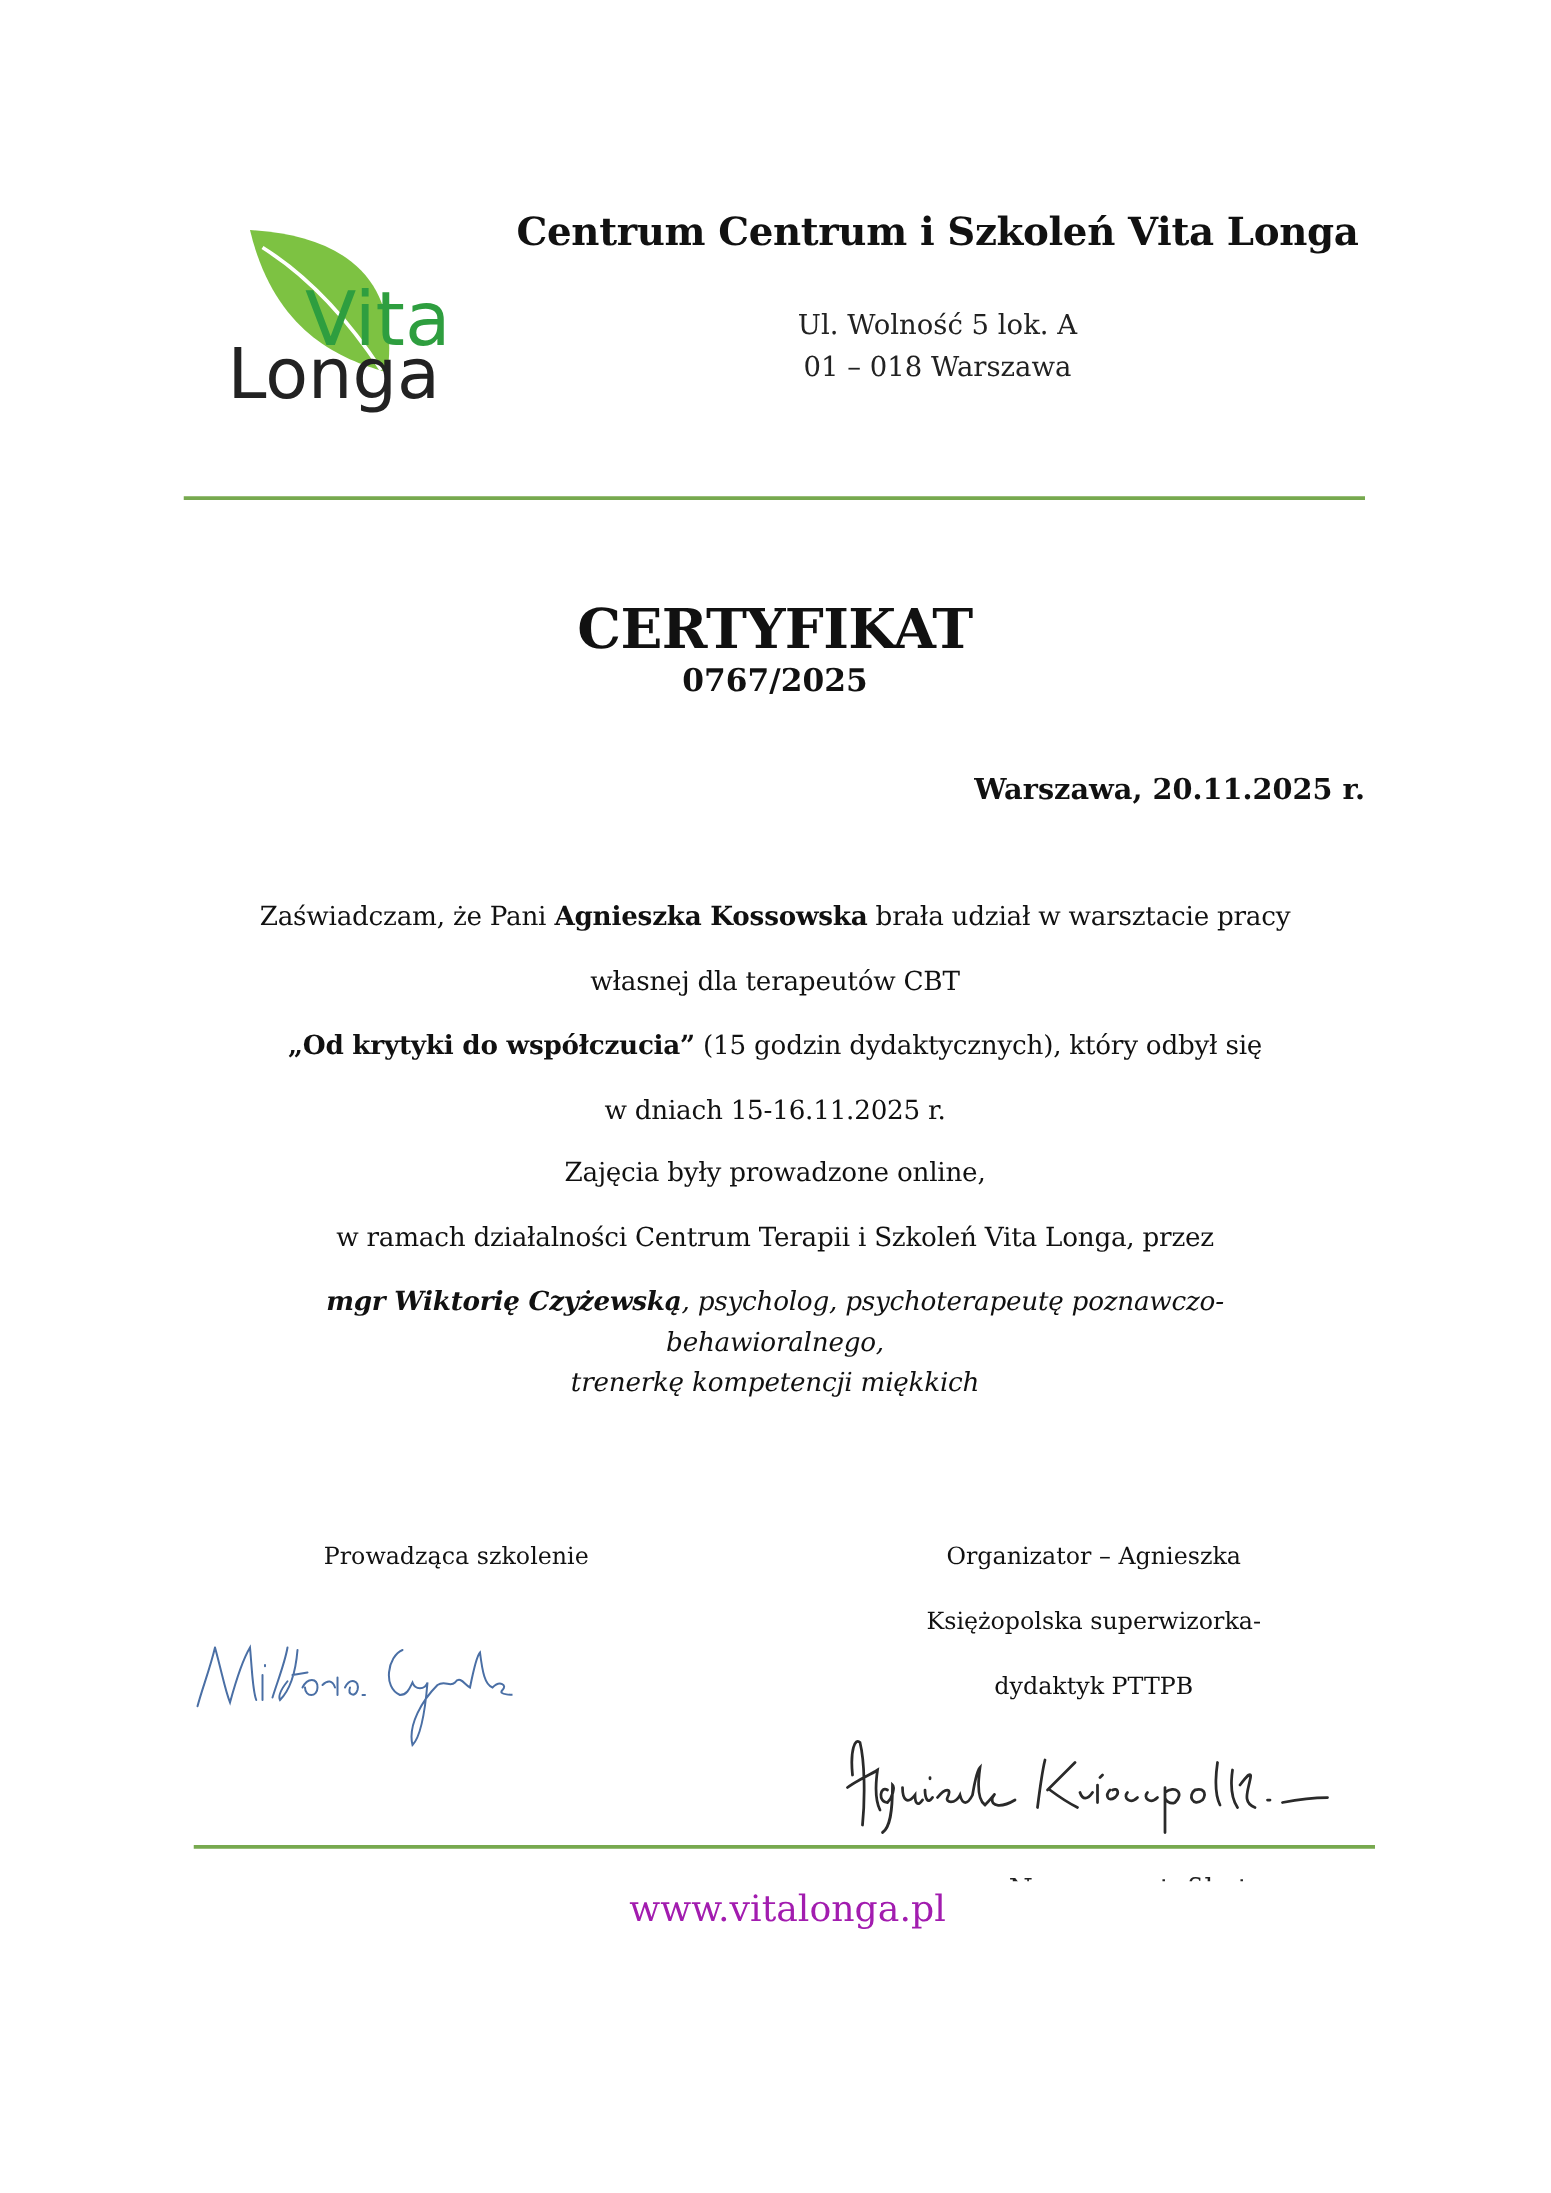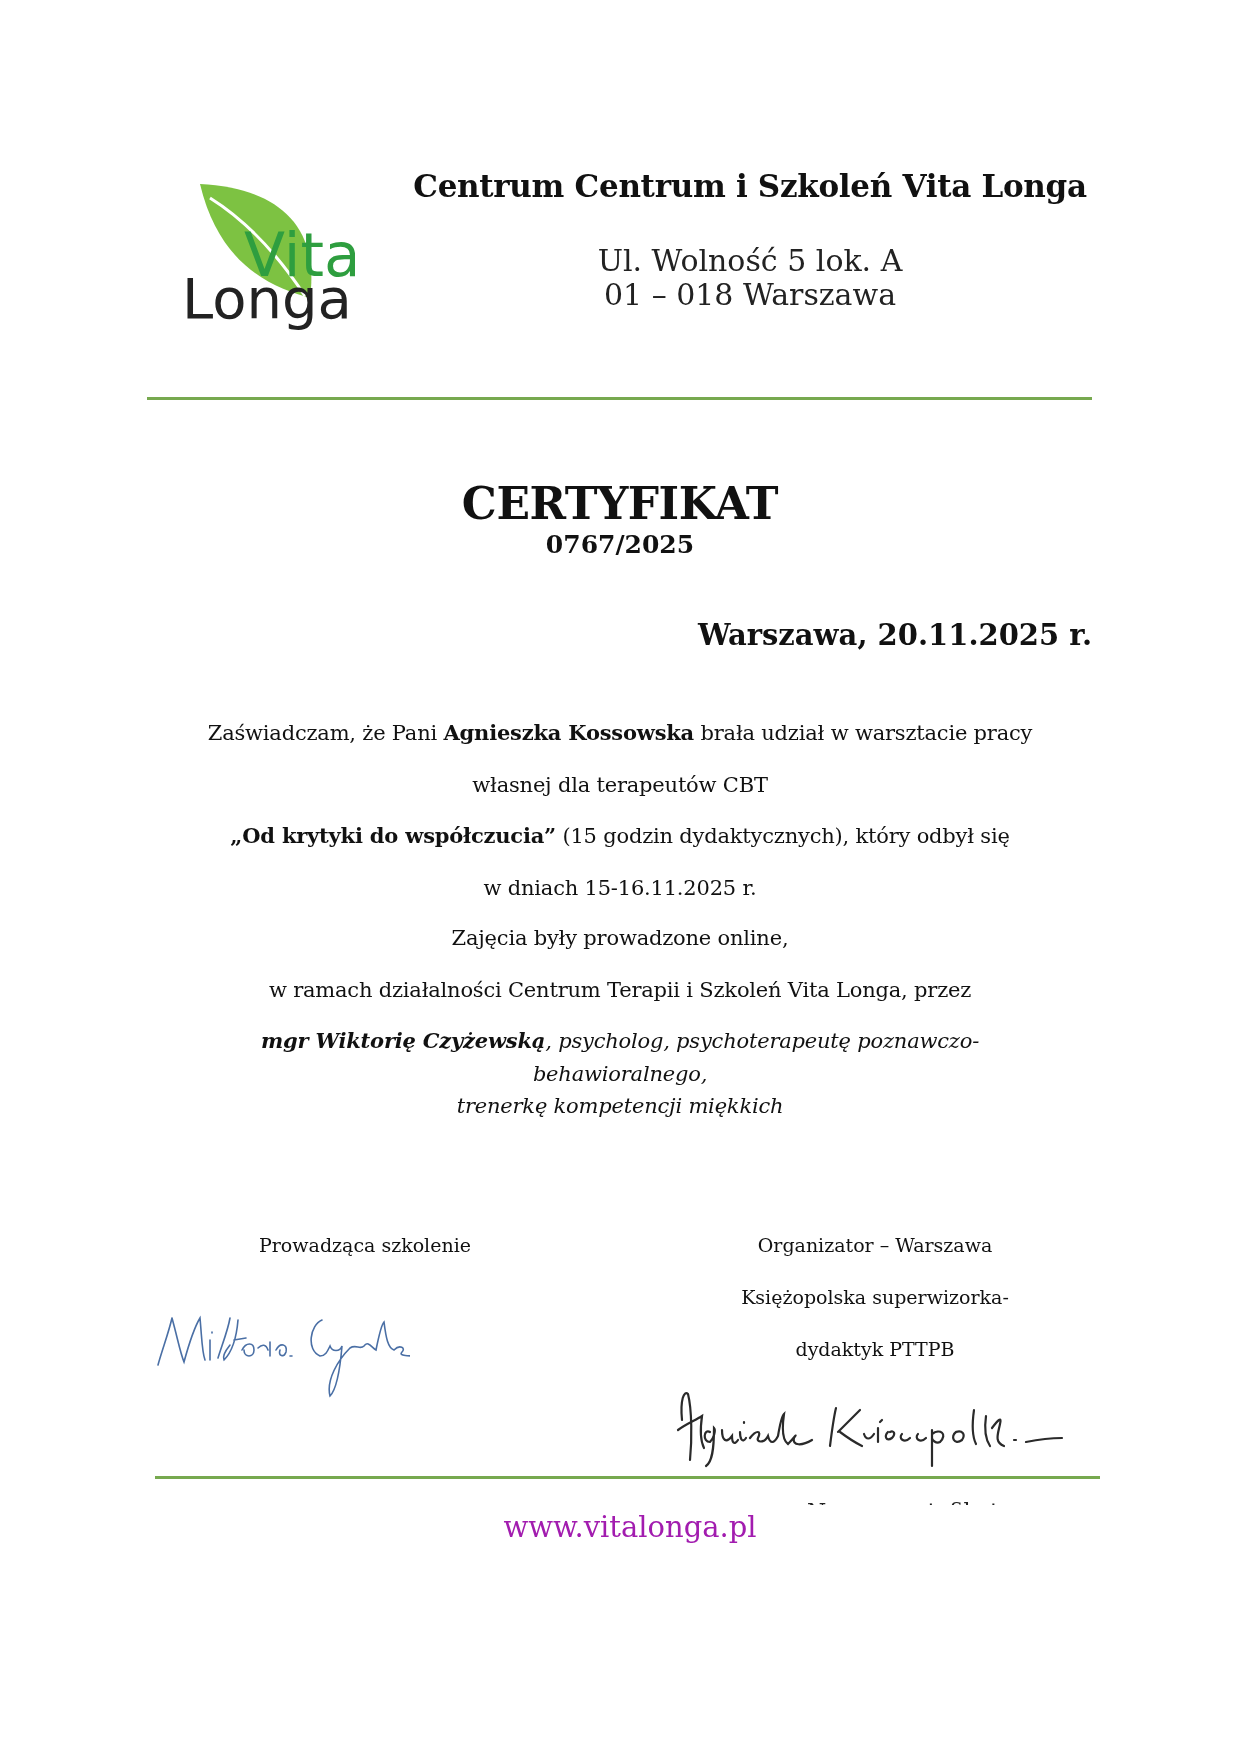--- a/index.html
+++ b/index.html
@@ -2,27 +2,27 @@
 <html><head>
 <meta charset="utf-8">
 <style>
   html, body { margin: 0; padding: 0; background: #ffffff; }
   body { width: 1241px; height: 1754px; position: relative; overflow: hidden;
          font-family: "DejaVu Serif", "Liberation Serif", serif; color: #111; }
   .abs { position: absolute; }
   .center { text-align: center; }
   .logo { left: 180px; top: 178px; width: 175px; height: 160px; }
   .org-title { left: 400px; top: 168px; width: 700px; font-size: 31px; font-weight: bold; letter-spacing: -0.3px; }
-  .addr { left: 500px; top: 244px; width: 500px; font-size: 30px; line-height: 34px; color: #222; }
+  .addr { left: 500px; top: 244px; width: 500px; font-size: 22px; line-height: 34px; color: #222; }
   .rule { height: 3px; background: #77a94f; }
   .rule-top { left: 147px; top: 397px; width: 945px; }
   .rule-bottom { left: 155px; top: 1476px; width: 945px; }
   .cert-title { left: 320px; top: 478px; width: 600px; font-size: 44px; font-weight: bold; letter-spacing: -0.5px; }
   .cert-number { left: 420px; top: 530px; width: 400px; font-size: 25px; font-weight: bold; }
-  .date { left: 600px; top: 618px; width: 492px; text-align: right; font-size: 29px; font-weight: bold; }
+  .date { left: 600px; top: 618px; width: 492px; text-align: right; font-size: 23px; font-weight: bold; }
   .body-line { left: 140px; width: 960px; font-size: 21px; line-height: 30px; letter-spacing: -0.2px; }
   .i { font-style: italic; }
   .b { font-weight: bold; }
   .sig-label { font-size: 19px; line-height: 30px; }
   .sig-left-label { left: 200px; top: 1230px; width: 330px; }
   .sig-right-label { left: 660px; width: 430px; }
   .signature { overflow: visible; }
   .sig-left { left: 150px; top: 1290px; width: 260px; height: 110px; }
   .sig-right { left: 670px; top: 1380px; width: 410px; height: 90px; }
   .cut-text { left: 700px; top: 1497px; width: 420px; height: 8px; overflow: hidden; font-size: 22px; line-height: 30px; color:#222; }
@@ -62,21 +62,21 @@
 <div class="abs body-line center" style="top:873px">w dniach 15-16.11.2025 r.</div>
 <div class="abs body-line center" style="top:923px">Zajęcia były prowadzone online,</div>
 <div class="abs body-line center" style="top:975px">w ramach działalności Centrum Terapii i Szkoleń Vita Longa, przez</div>
 <div class="abs body-line center i" style="top:1026px">
   <span class="b">mgr Wiktorię Czyżewską</span><span>, psycholog, psychoterapeutę poznawczo-</span>
 </div>
 <div class="abs body-line center i" style="top:1059px">behawioralnego,</div>
 <div class="abs body-line center i" style="top:1091px">trenerkę kompetencji miękkich</div>
 
 <div class="abs sig-label center sig-left-label">Prowadząca szkolenie</div>
-<div class="abs sig-label center sig-right-label" style="top:1230px">Organizator – Warszawa</div>
+<div class="abs sig-label center sig-right-label" style="top:1230px">Organizator – Agnieszka</div>
 <div class="abs sig-label center sig-right-label" style="top:1282px">Księżopolska superwizorka-</div>
 <div class="abs sig-label center sig-right-label" style="top:1334px">dydaktyk  PTTPB</div>
 
 <div class="abs signature sig-left">
   <svg width="260" height="110" viewBox="0 0 260 110" fill="none" stroke="#4a6fa5" stroke-width="1.6" stroke-linecap="round">
     <path d="M22 28 C 18 45, 12 60, 8 75 M22 28 C 28 50, 30 62, 34 72 C 40 50, 44 38, 50 28 C 52 50, 52 62, 55 70"></path>
     <path d="M60 50 L 60 70 M62 42 L62 43"></path>
     <path d="M68 68 C 72 55, 78 40, 80 28 M80 55 C 76 60, 72 66, 74 70 C 80 64, 86 54, 88 30 M84 50 L 96 48"></path>
     <path d="M92 60 C 96 52, 104 52, 104 60 C 104 68, 94 68, 94 60"></path>
     <path d="M108 58 C 112 54, 116 54, 118 60 M120 52 L120 66 M126 60 C 130 52, 138 54, 136 62 C 134 68, 128 66, 130 60 M140 66 L142 66"></path>

